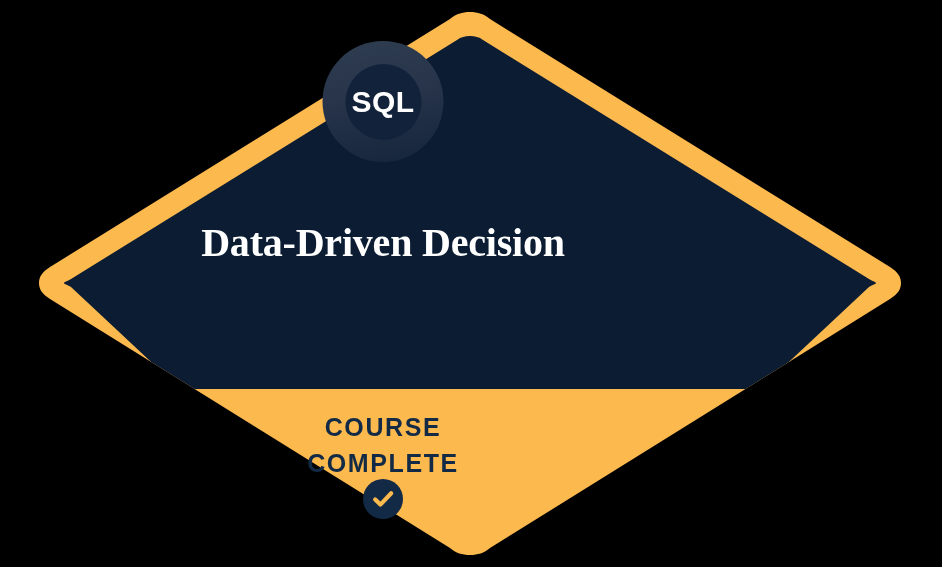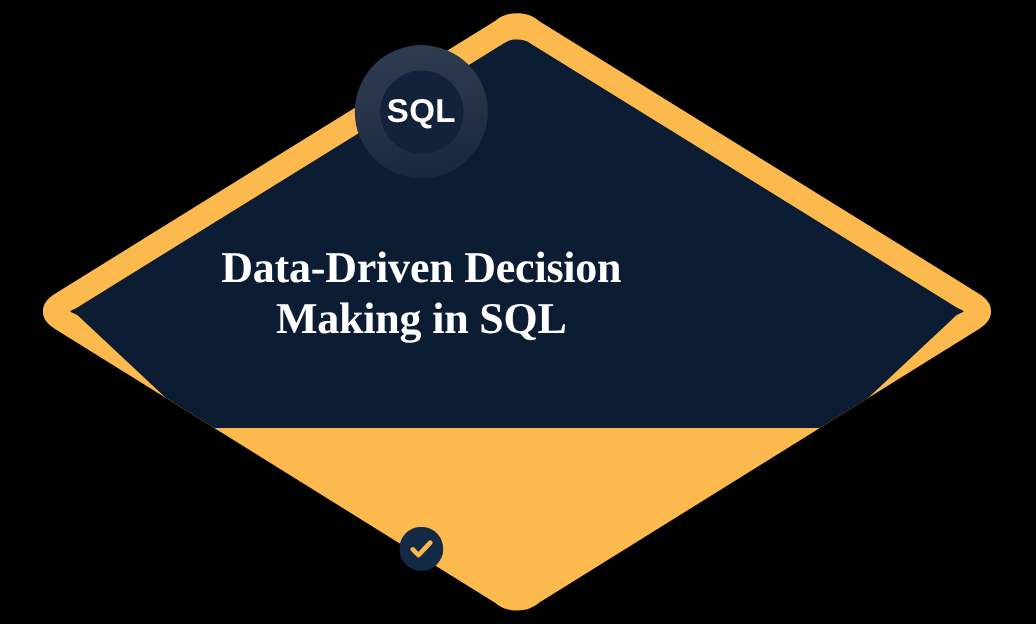--- a/index.html
+++ b/index.html
@@ -187,23 +187,26 @@
   <div id="badge-content">
 
     <div id="logo-wrap">
       <div id="logo-ring"></div>
       <div id="logo-hole"></div>
       <div id="logo-text">SQL</div>
     </div>
 
     <div id="course-title">
       <span class="tline">Data-Driven Decision</span>
-      <span class="tline">Making in SQL</span>
-    </div>
-
+    </div>
+
+    <div id="status-block">
+      <span class="sline">COURSE</span>
+      <span class="sline">COMPLETE</span>
+    </div>
 
     <div id="check-wrap">
       <svg viewBox="0 0 40 40" width="40" height="40">
         <circle cx="20" cy="20" r="20" fill="#122a45"></circle>
         <path d="M 12.2 20.4 L 17.4 25.6 L 28.2 14.3" fill="none" stroke="#fcb94e" stroke-width="4.2" stroke-linecap="round" stroke-linejoin="round"></path>
       </svg>
     </div>
 
   </div>
 </div>

